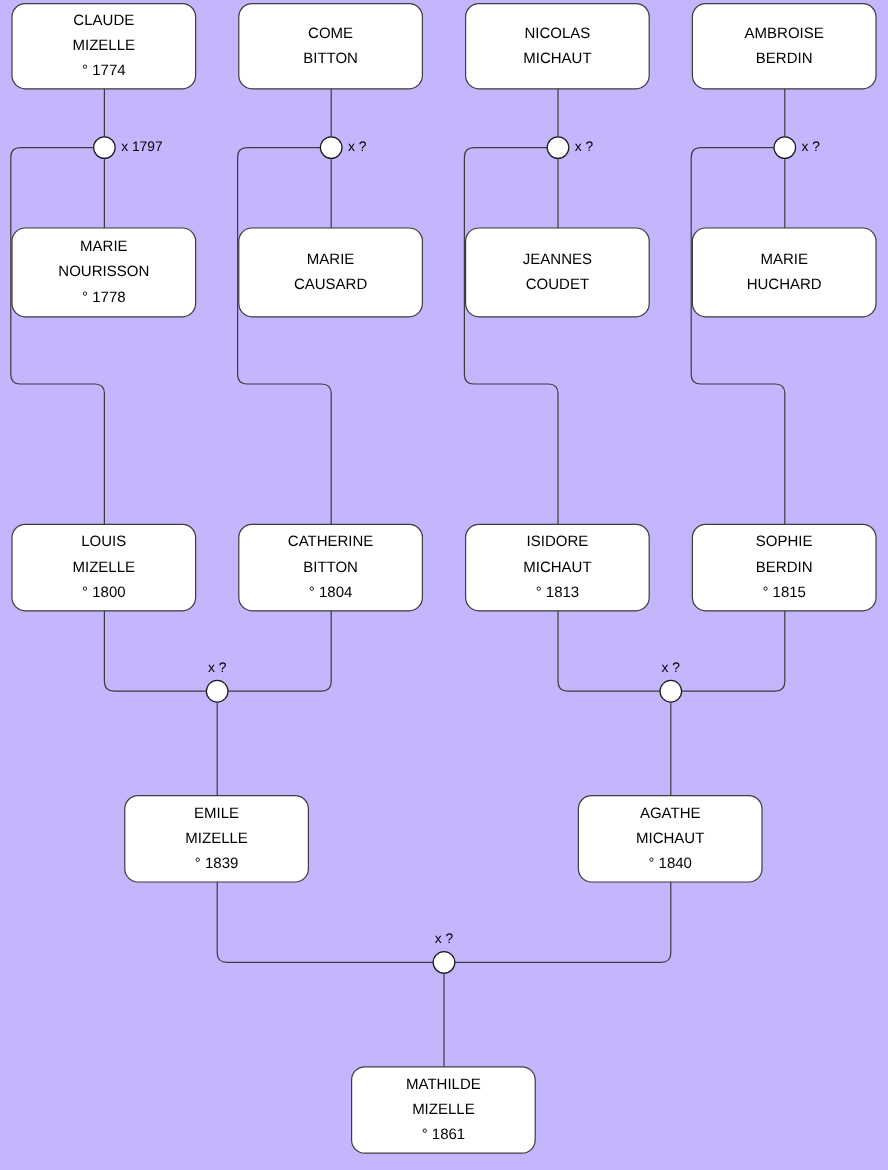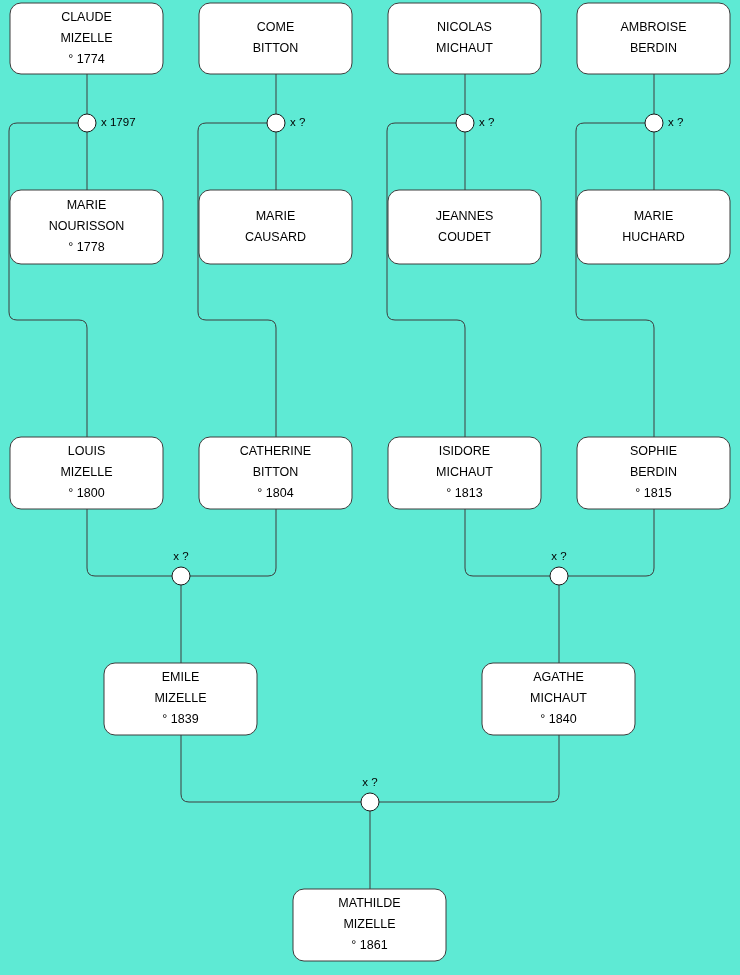--- a/index.html
+++ b/index.html
@@ -7,21 +7,21 @@
     padding: 0;
     background: #ffffff;
   }
   body {
     font-family: "Liberation Sans", sans-serif;
   }
   #tree-root {
     position: relative;
     width: 740px;
     height: 975px;
-    background: #5eead4;
+    background: #c4b5fd;
     overflow: hidden;
   }
   svg#tree-canvas {
     position: absolute;
     left: 0;
     top: 0;
     width: 740px;
     height: 975px;
   }
   .person-box {

